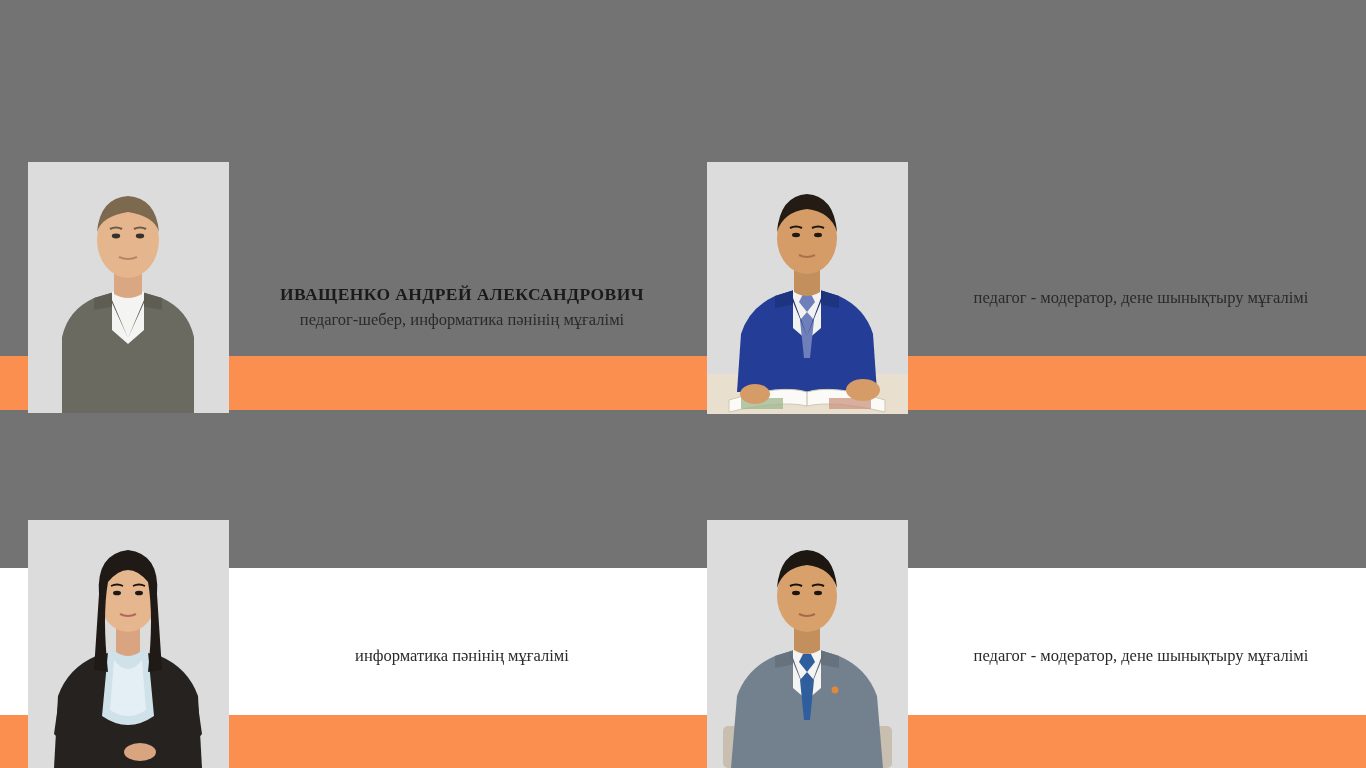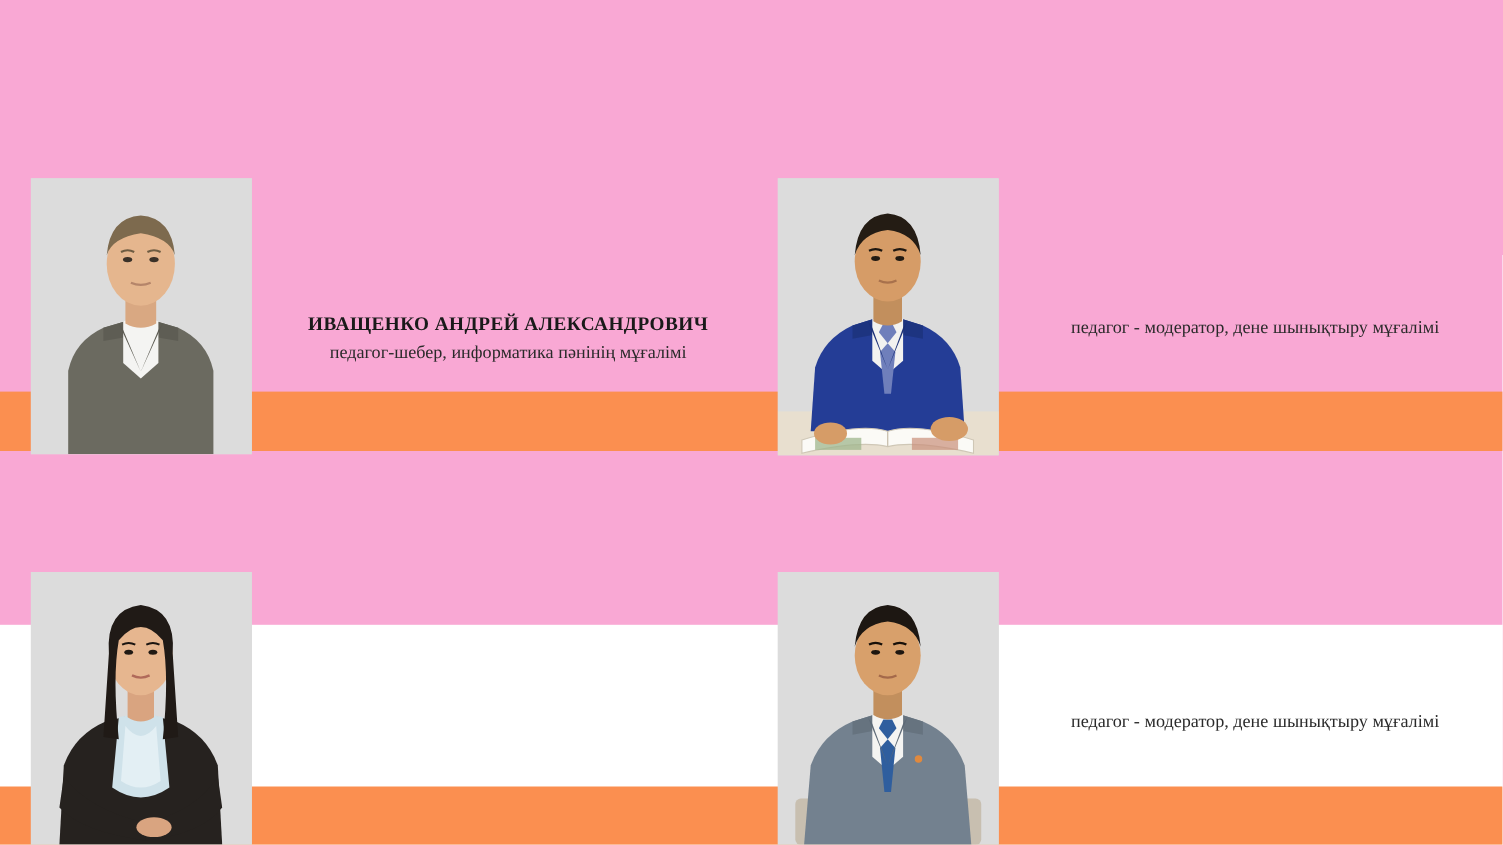--- a/index.html
+++ b/index.html
@@ -7,21 +7,21 @@
     width: 1366px;
     height: 768px;
     background: #ffffff;
     font-family: "Liberation Serif", "DejaVu Serif", serif;
     overflow: hidden;
   }
   .slide {
     position: relative;
     width: 1366px;
     height: 568px;
-    background: #f9a8d4;
+    background: #737373;
   }
 
   
   .band {
     position: absolute;
     left: 0;
     width: 1366px;
     background: #fb8f50;
     z-index: 1;
   }
@@ -194,20 +194,21 @@
         <path d="M71 74 Q68 34 100 30 Q132 34 129 74 L134 150 L120 152 Q126 96 120 62 Q110 50 100 50 Q90 50 80 62 Q74 96 80 152 L66 150 Z" fill="#201a16"></path>
 
         <ellipse cx="89" cy="73" rx="4" ry="2.3" fill="#201913"></ellipse>
         <ellipse cx="111" cy="73" rx="4" ry="2.3" fill="#201913"></ellipse>
         <path d="M83 66 Q89 63 95 66" stroke="#1a1410" stroke-width="1.8" fill="none"></path>
         <path d="M105 66 Q111 63 117 66" stroke="#1a1410" stroke-width="1.8" fill="none"></path>
         <path d="M92 94 Q100 98 108 94" stroke="#b06a5a" stroke-width="2.2" fill="none"></path>
       </svg>
     </div>
     <div class="info">
+      <div class="person-role">информатика пәнінің мұғалімі</div>
     </div>
   </div>
 
   <div class="card card--r2c2">
     <div class="photo photo--bottom">
       <svg viewBox="0 0 201 248" preserveAspectRatio="xMidYMax meet" aria-hidden="true">
         <rect x="0" y="0" width="201" height="248" fill="#dcdcdc"></rect>
 
         <rect x="16" y="206" width="169" height="42" rx="5" fill="#b8a88c" opacity="0.55"></rect>
 

